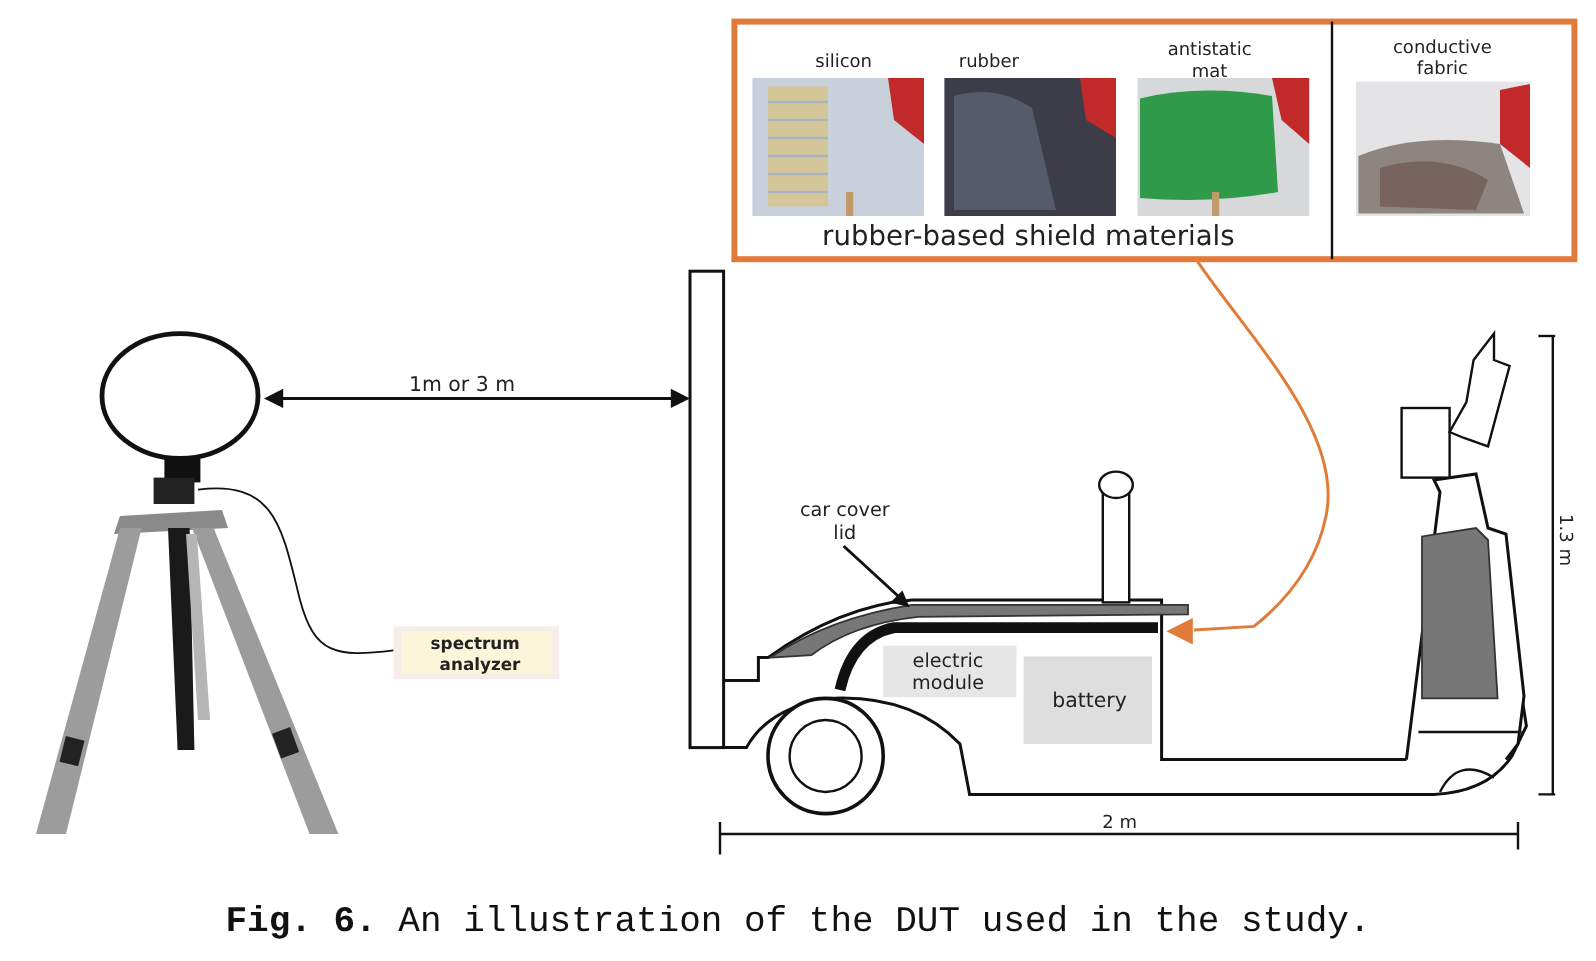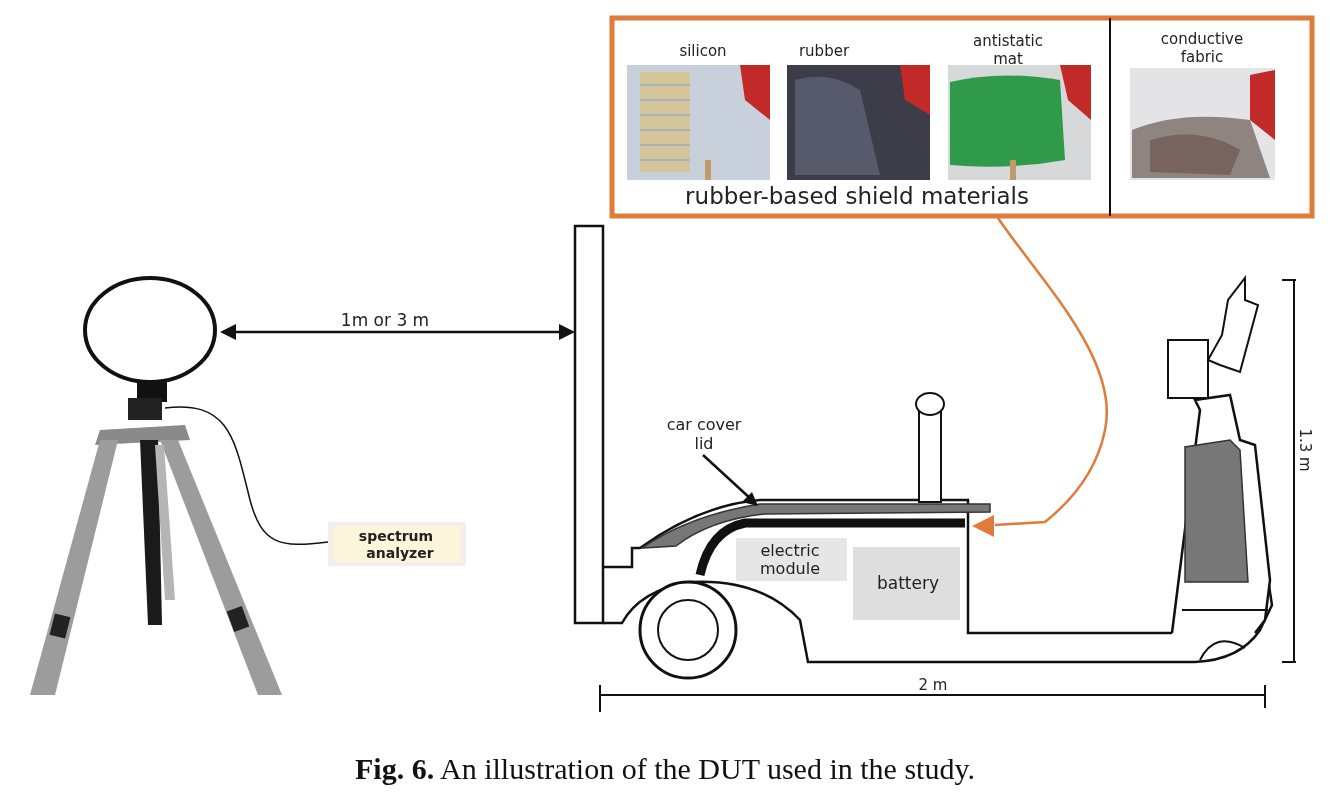--- a/index.html
+++ b/index.html
@@ -1,19 +1,19 @@
 <!DOCTYPE html>
 <html><head>
 <meta charset="utf-8">
 <style>
   html,body{margin:0;padding:0;background:#fff;}
   body{width:1330px;height:801px;position:relative;overflow:hidden;font-family:"DejaVu Sans",sans-serif;}
   svg{position:absolute;left:0;top:0;}
   .lbl{font-family:"DejaVu Sans",sans-serif;fill:#222;}
-  .cap{position:absolute;left:0;width:1330px;top:752px;text-align:center;font-family:Liberation Serif, serif;font-size:30px;color:#111;}
+  .cap{position:absolute;left:0;width:1330px;top:752px;text-align:center;font-family:Liberation Mono, monospace;font-size:30px;color:#111;}
   .cap b{font-weight:bold;}
 </style>
 </head>
 <body>
 
 <svg width="1330" height="801" viewBox="0 0 1330 801">
 
   <g>
     <rect x="612" y="18" width="700" height="198" fill="#fff" stroke="#e07b39" stroke-width="5"></rect>
     <line x1="1110" y1="18" x2="1110" y2="216" stroke="#111" stroke-width="2"></line>

